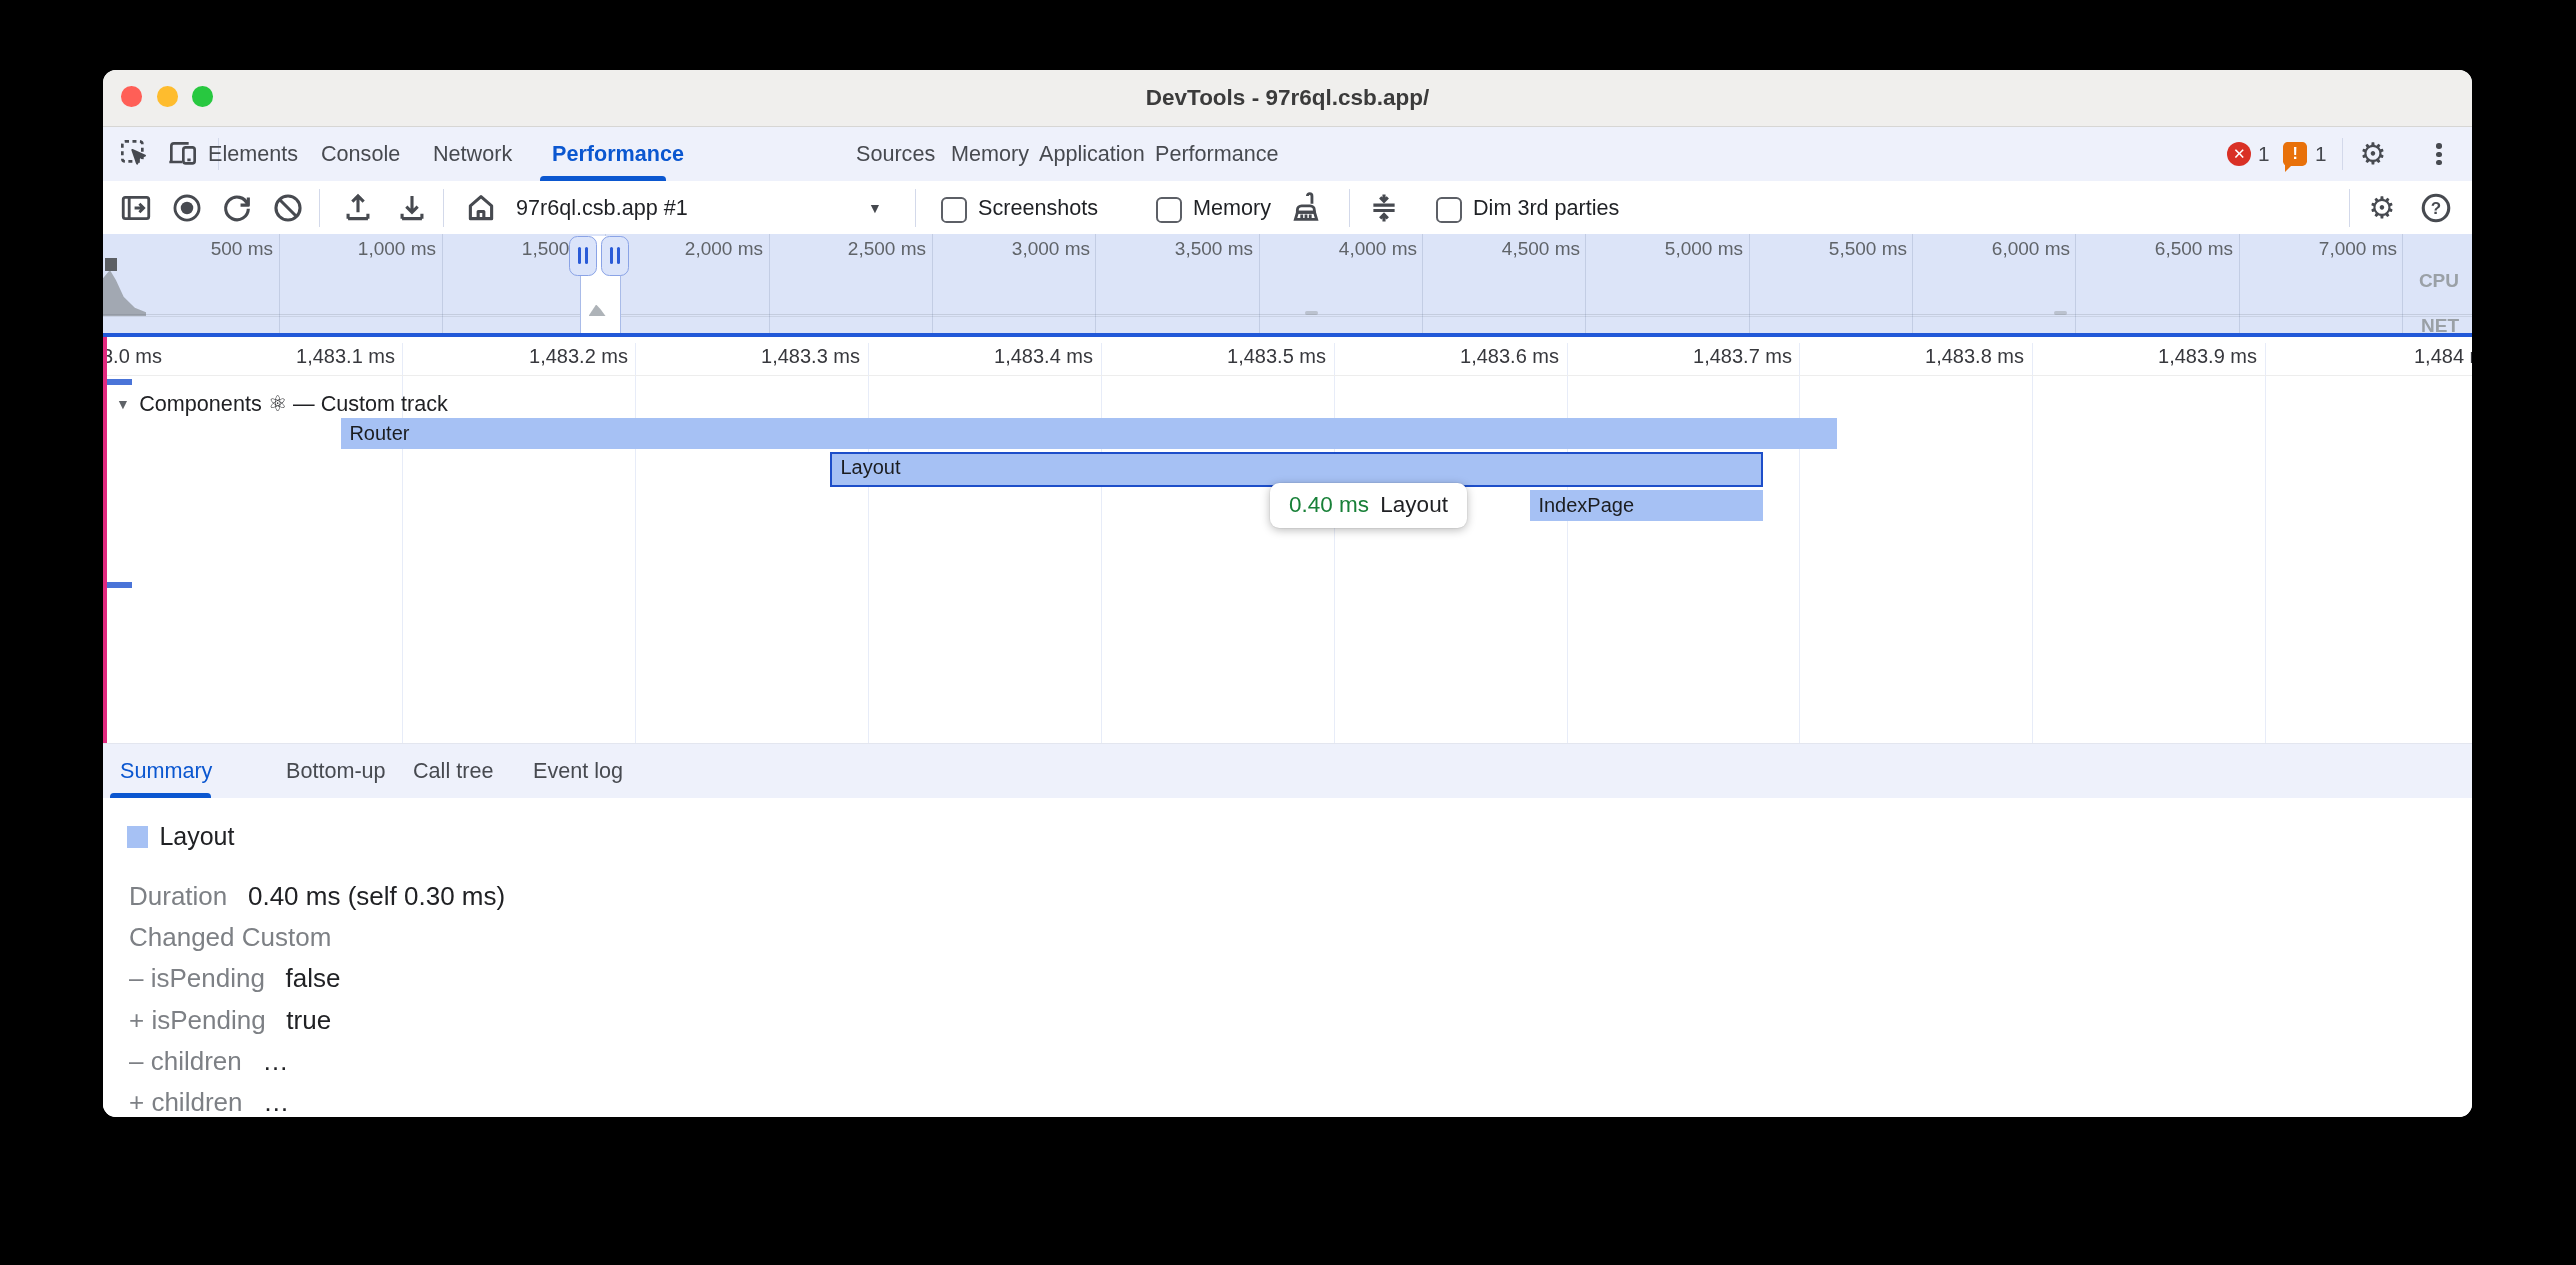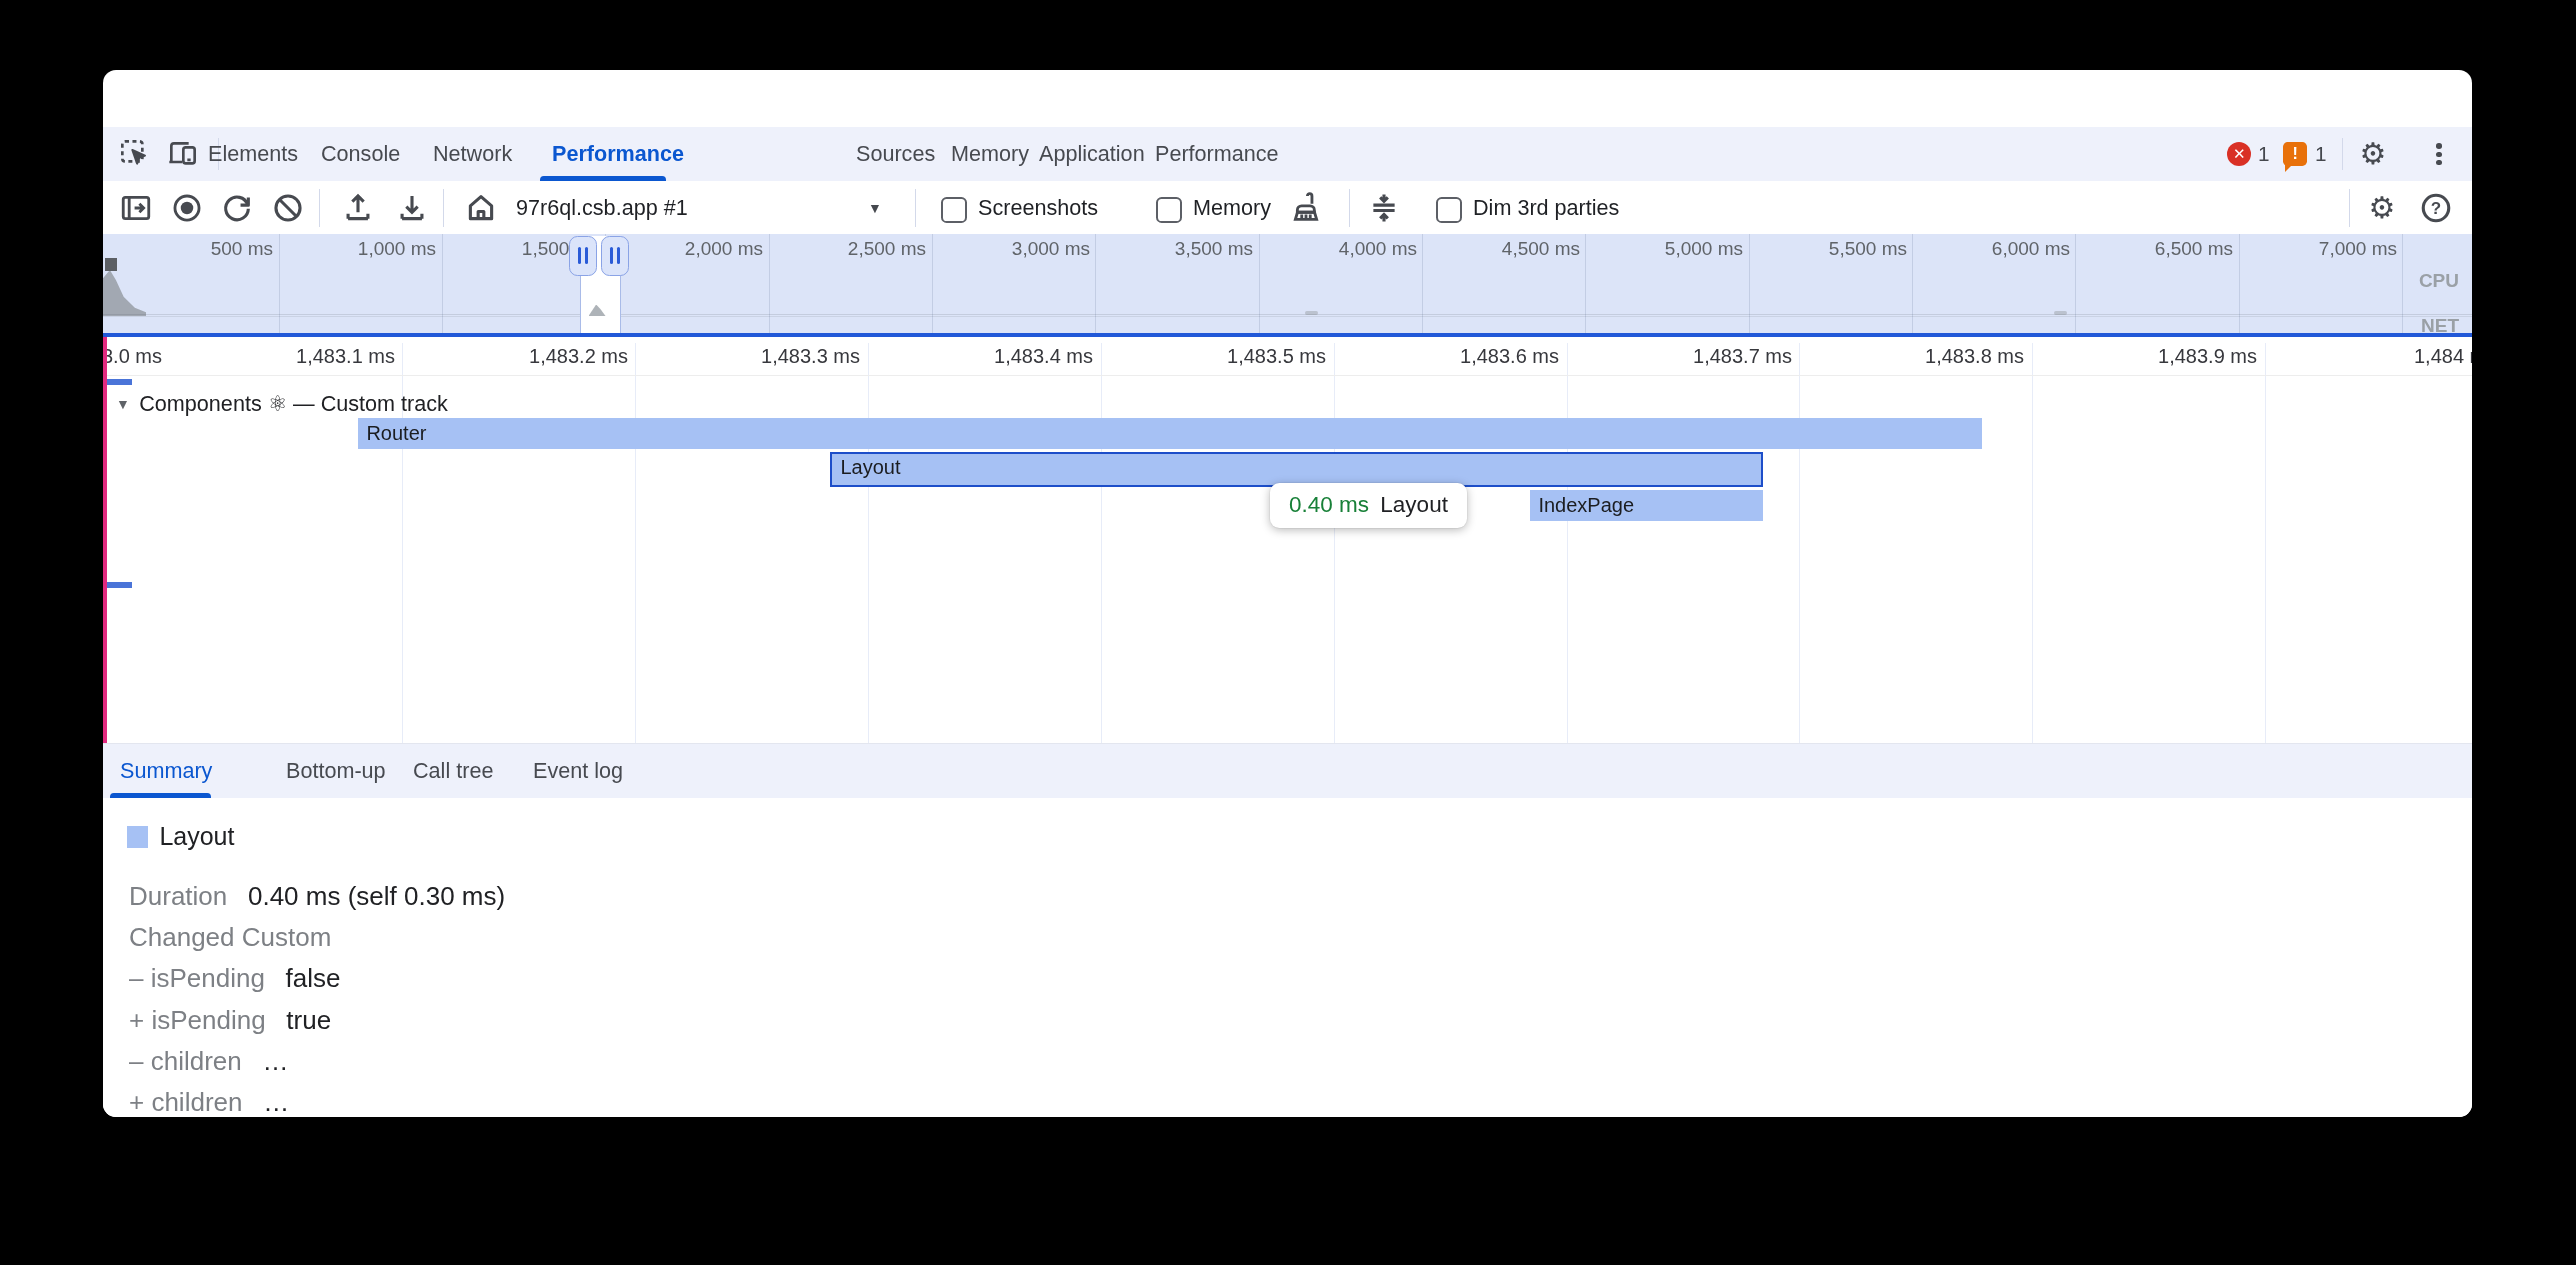--- a/index.html
+++ b/index.html
@@ -77,20 +77,26 @@
   .swatch{width:21.6px;height:21.6px;background:#a6c1f4;}
   .sum-row{position:absolute;left:26px;font-size:26px;color:#202124;white-space:nowrap;}
   .sum-row .lab{color:#7d8085;margin-right:20.7px;}
 </style>
 </head>
 <body>
 
 <div class="stage">
  <div class="window">
 
+  <div class="titlebar">
+    <div class="light" style="left:18px;background:#ff5f57"></div>
+    <div class="light" style="left:54px;background:#febc2e"></div>
+    <div class="light" style="left:89px;background:#28c840"></div>
+    <div class="titletext">DevTools - 97r6ql.csb.app/</div>
+  </div>
 
   <div class="tabbar">
     <div class="tb-icon" style="left:15px">
       <svg width="32" height="32" viewBox="0 0 24 24">
             <rect x="2.5" y="2.5" width="15" height="15" rx="2" fill="none" stroke="#474a50" stroke-width="2" stroke-dasharray="3 2.6"></rect>
             <path d="M10 9 L19.5 13.2 L15.3 14.9 L13.6 19.2 Z" fill="#474a50" stroke="#474a50" stroke-width="1.5" stroke-linejoin="round"></path>
           </svg>
     </div>
     <div class="tb-icon" style="left:62px">
       <svg width="32" height="32" viewBox="0 0 24 24" fill="none" stroke="#474a50" stroke-width="2">
@@ -290,21 +296,21 @@
 
     <div class="pinkline"></div>
     <div class="minibar" style="top:42px"></div>
     <div class="minibar" style="top:245px"></div>
 
     <div class="trackhead">
       <span class="disc">▼</span>
       <span>Components ⚛ — Custom track</span>
     </div>
 
-    <div class="fbar" style="left:255px;top:81px;width:1624px">Router</div>
+    <div class="fbar" style="left:238px;top:81px;width:1496px">Router</div>
     <div class="fbar sel" style="left:727px;top:115px;width:933px;height:35px">Layout</div>
     <div class="fbar" style="left:1427px;top:153px;width:233px">IndexPage</div>
 
     <div class="tooltip" style="left:1167px;top:146px">
       <span class="dur">0.40 ms</span><span class="nm">Layout</span>
     </div>
   </div>
 
   <div class="btabs">
     <div class="btab sel" style="left:17px">Summary</div>

